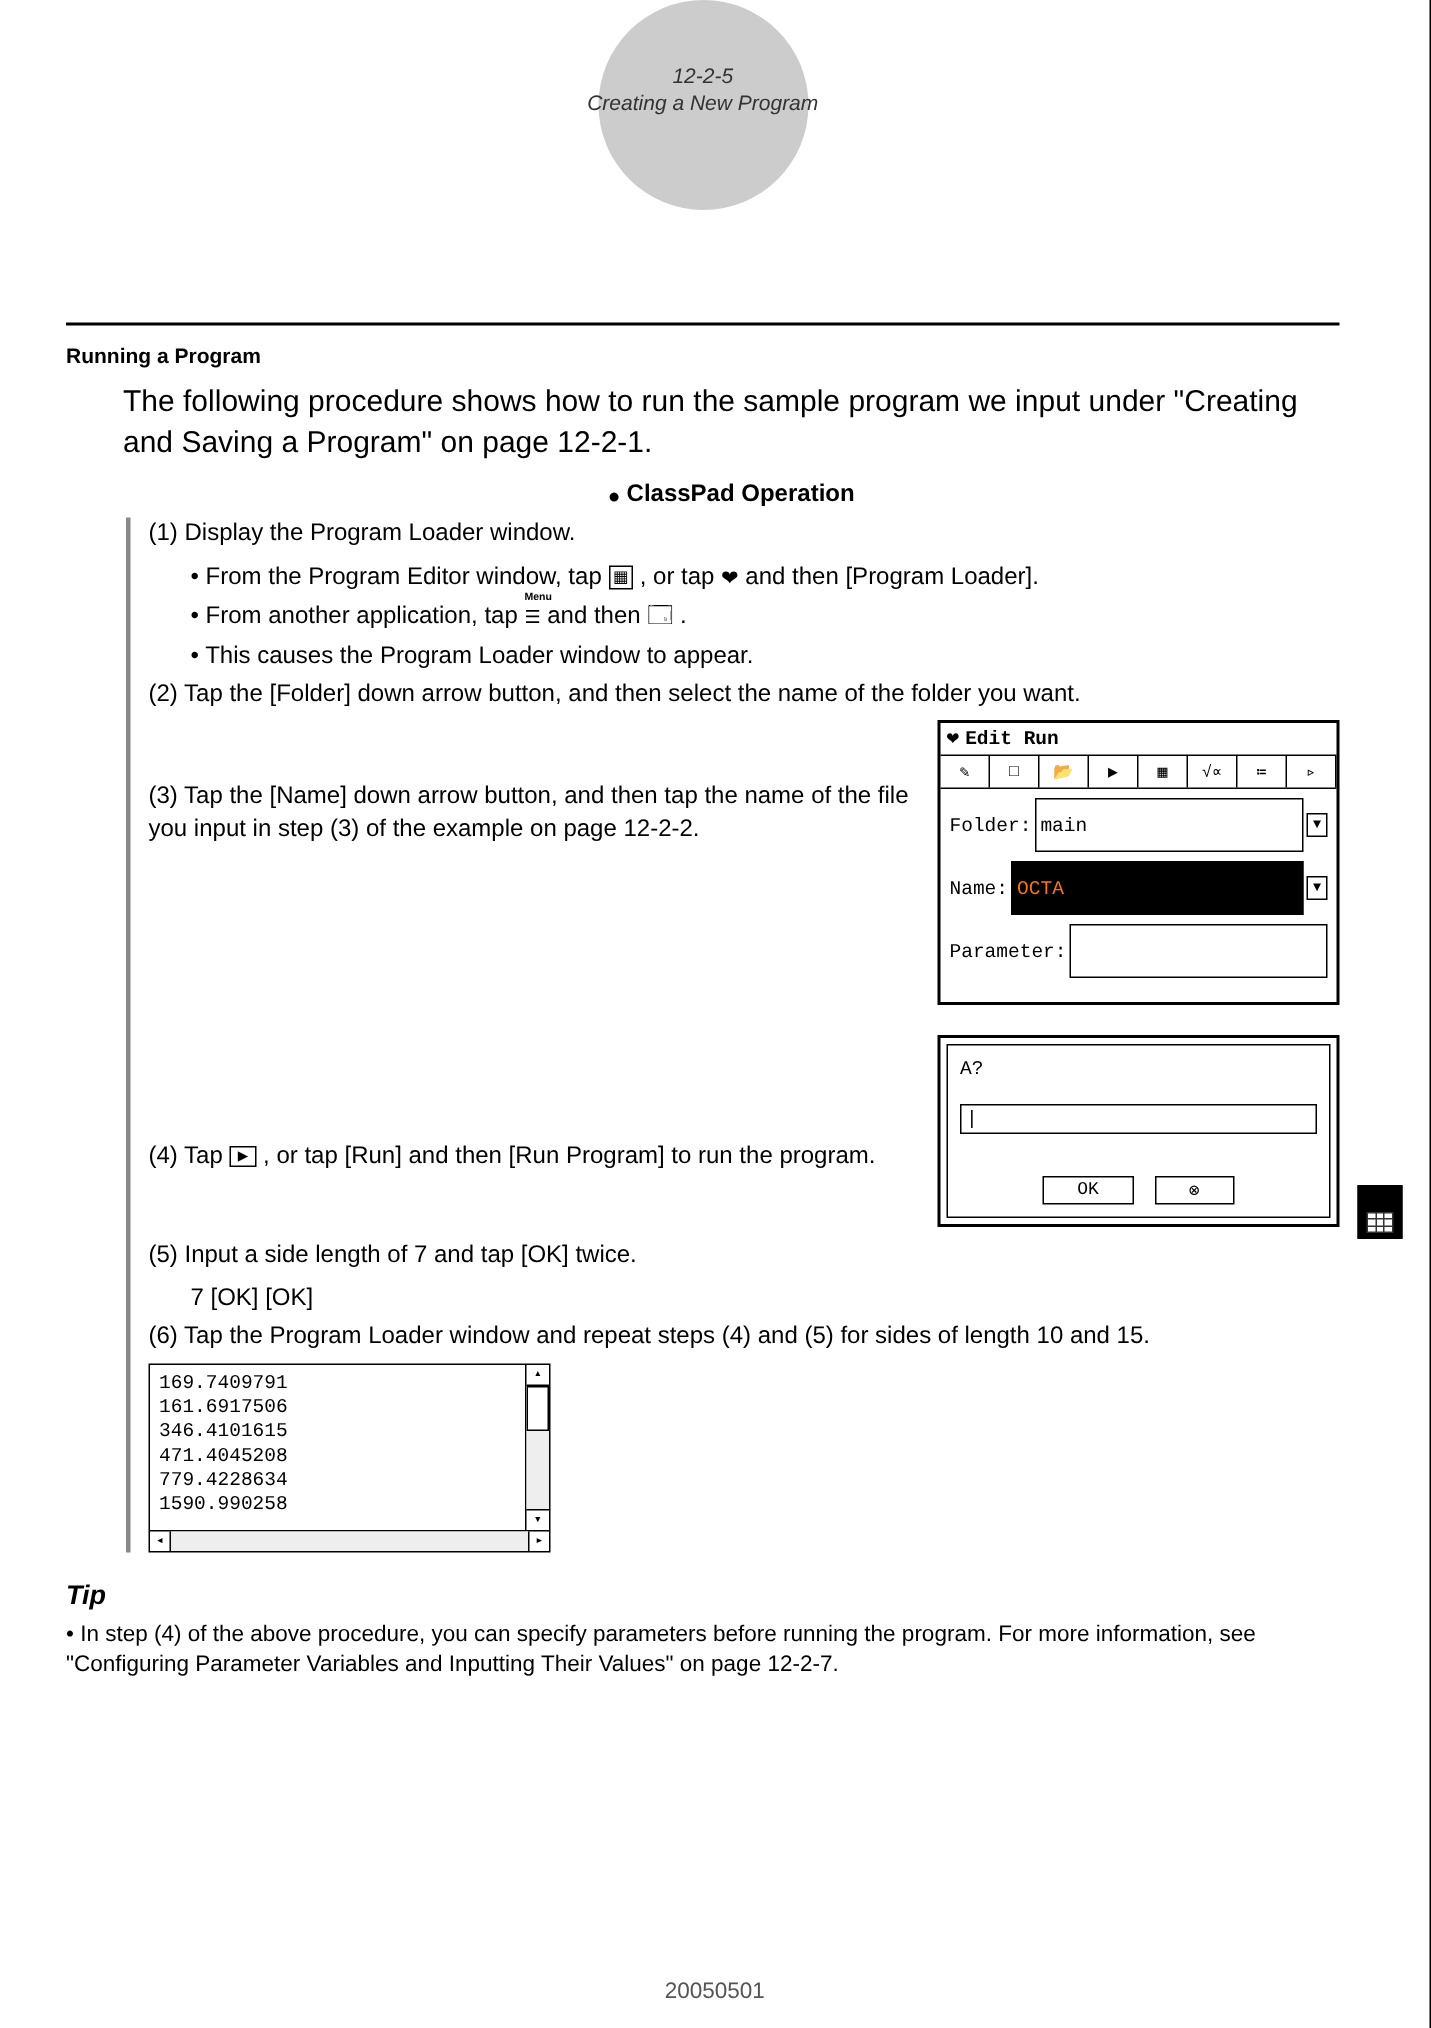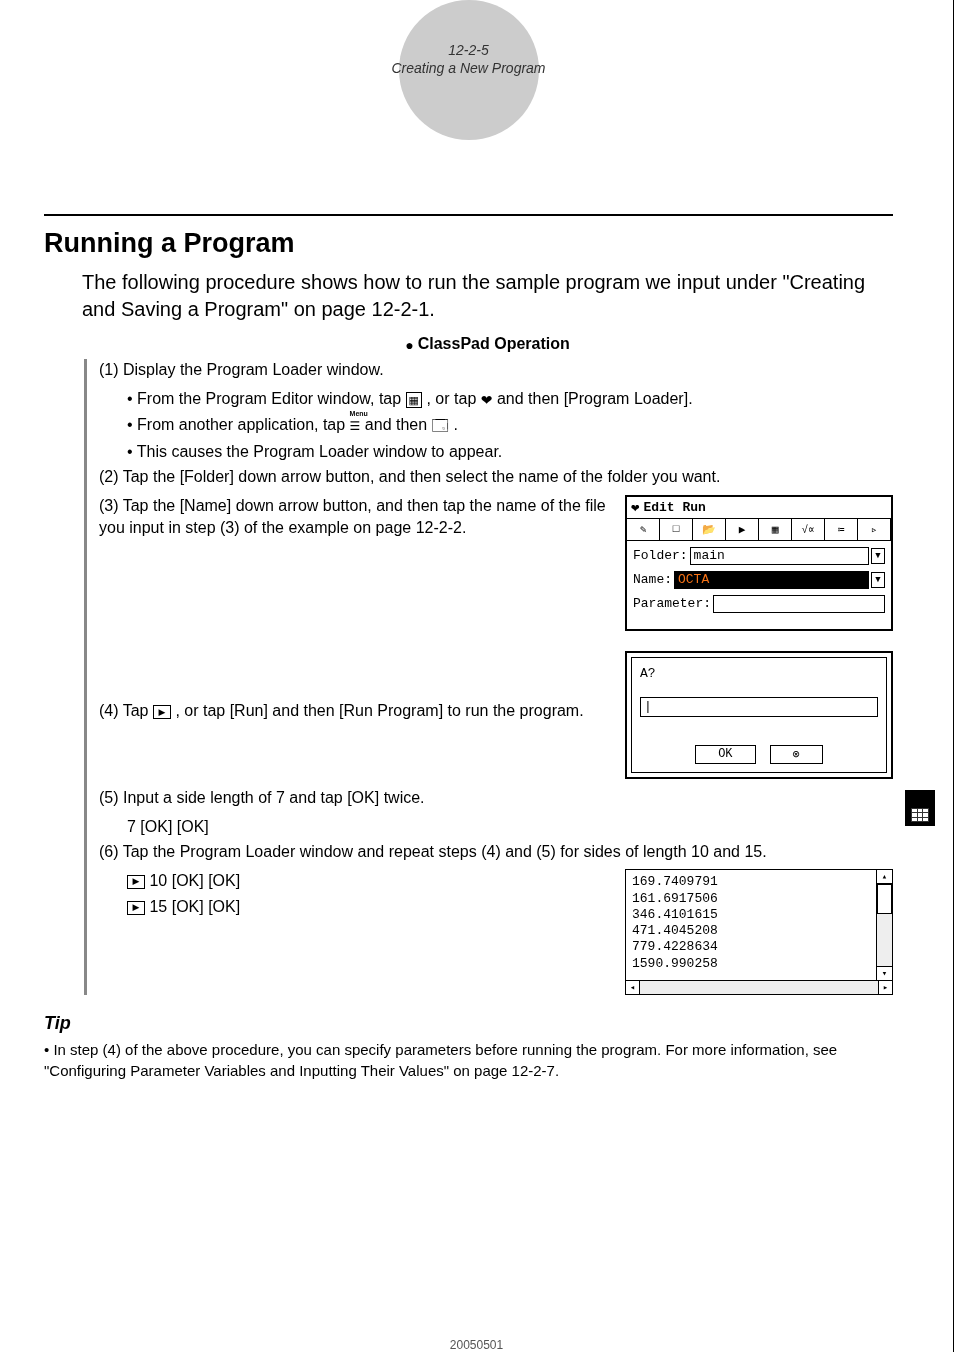--- a/index.html
+++ b/index.html
@@ -40,21 +40,21 @@
     color: #333;
     white-space: nowrap;
   }
   .badge-num { display: block; margin-bottom: 2px; }
   .hr-main {
     border: none;
     border-top: 2px solid #000;
     margin-bottom: 12px;
   }
   h2.section-title {
-    font-size: 27px;
+    font-size: 14px;
     font-weight: bold;
     margin-bottom: 10px;
   }
   .body-indent {
     margin-left: 38px;
   }
   p.intro {
     font-size: 20px;
     line-height: 1.35;
     margin-bottom: 12px;
@@ -75,21 +75,21 @@
     font-size: 16px;
     line-height: 1.4;
     margin-bottom: 6px;
   }
   .step-row {
     display: flex;
     align-items: flex-start;
     gap: 14px;
     margin-bottom: 8px;
   }
-  .step-text { flex: 1; }
+  .step-text { flex: 1; margin-top: 40px; }
   .sub {
     margin-left: 28px;
     font-size: 16px;
     line-height: 1.5;
   }
   .sub-row { margin-bottom: 2px; }
   .icon-box {
     display: inline-block;
     border: 1px solid #000;
     padding: 0 2px;
@@ -135,21 +135,21 @@
   }
   .calc-field-row {
     display: flex;
     align-items: center;
     margin-bottom: 6px;
   }
   .calc-label { white-space: nowrap; }
   .calc-input {
     border: 1px solid #000;
     flex: 1;
-    height: 18px;
+    height: 36px;
     padding: 0 3px;
     margin-left: 2px;
     display: flex;
     align-items: center;
     justify-content: space-between;
   }
   .calc-input.inv { background: #000; color: #f97316; }
   .dd-arrow {
     border: 1px solid #000;
     width: 14px; height: 16px;
@@ -259,24 +259,24 @@
     display: grid;
     grid-template-columns: repeat(3,1fr);
     grid-template-rows: repeat(3,1fr);
     gap: 1px;
     padding: 1px;
     background: #333;
   }
   .side-icon-inner span { background: #fff; }
   .footer {
     position: absolute;
-    bottom: 0;
+    bottom: 16px;
     left: 50%;
     transform: translateX(-50%);
-    font-size: 12px;
+    font-size: 15px;
     color: #555;
   }
   .play-box {
     display: inline-flex;
     border: 1px solid #000;
     width: 18px; height: 14px;
     align-items: center; justify-content: center;
     font-size: 9px;
     vertical-align: middle;
   }
@@ -405,30 +405,20 @@
           </div>
         </div>
       </div>
 
       <div class="step" style="">(5) Input a side length of 7 and tap [OK] twice.</div>
       <div class="sub sub-row">7 [OK] [OK]</div>
 
       <div class="step">(6) Tap the Program Loader window and repeat steps (4) and (5) for sides of length 10 and 15.</div>
 
       <div class="step-row">
-        <div class="step-text">
-          <div class="sub sub-row">
-            <span class="play-box">▶</span>
-            <span>10 [OK] [OK]</span>
-          </div>
-          <div class="sub sub-row">
-            <span class="play-box">▶</span>
-            <span>15 [OK] [OK]</span>
-          </div>
-        </div>
         <div class="output-win">
           <div class="output-body">
             <div class="output-text">169.7409791
 161.6917506
 346.4101615
 471.4045208
 779.4228634
 1590.990258</div>
             <div class="vscroll">
               <div class="vsbtn">▴</div>

